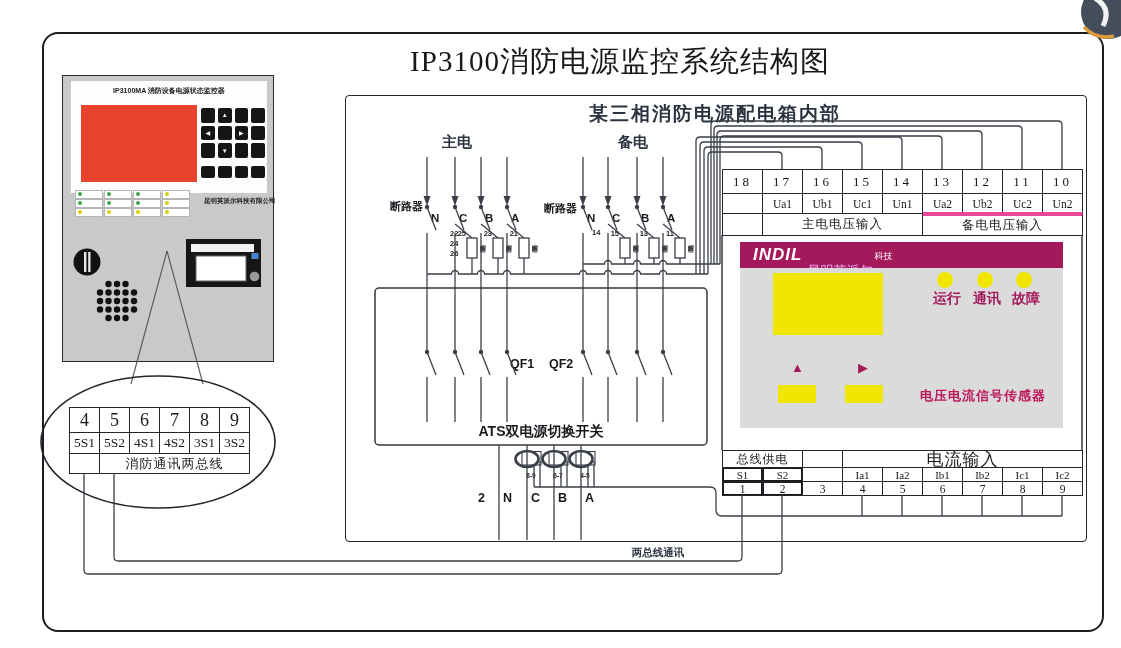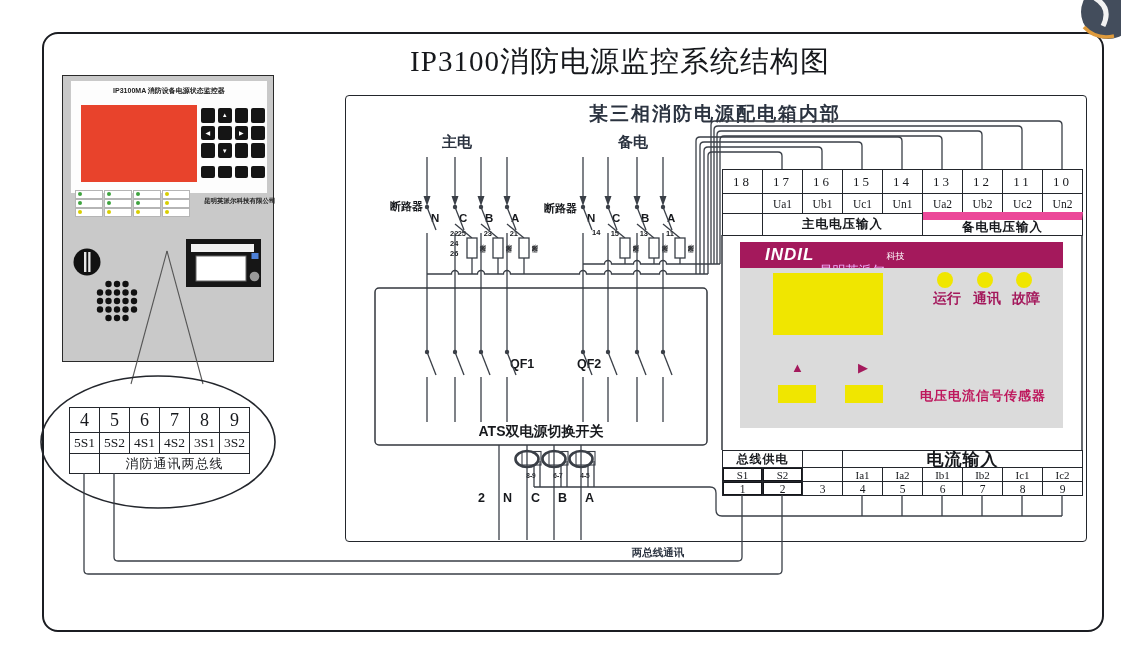--- a/index.html
+++ b/index.html
@@ -30,26 +30,26 @@
   .chip i{position:absolute;left:1.5px;top:1.2px;width:4px;height:4px;border-radius:50%;}
   .company{left:141px;top:121px;font-size:6.5px;font-weight:bold;color:#222;}
   
   .tbl{position:absolute;display:grid;border-top:1.5px solid #23262c;border-left:1.5px solid #23262c;background:#fff;}
   .tbl .c{border-right:1.5px solid #23262c;border-bottom:1.5px solid #23262c;background:#fff;
           display:flex;align-items:center;justify-content:center;overflow:hidden;}
   .serif{font-family:"Liberation Serif",serif;}
   .num-lg{font-size:18px;}
   .num-md{font-size:13px;letter-spacing:3px;}
   .sig{font-size:11.5px;}
-  .cap{font-size:12.5px;font-weight:bold;letter-spacing:1px;}
-  .thick-top{border-top:8px solid #ec4899;margin-top:-2px;}
+  .cap{font-size:12.5px;font-weight:normal;letter-spacing:1px;}
+  .thick-top{border-top:4px solid #ec4899;margin-top:-2px;}
   .hv{box-shadow:inset 0 0 0 1px #15161a;}
   
   .sensor-head{position:absolute;left:740px;top:242px;width:323px;height:26px;background:#a4195c;
-               display:flex;align-items:center;padding-left:25px;box-sizing:border-box;}
+               display:flex;align-items:center;padding-left:13px;box-sizing:border-box;}
   .sensor-body{position:absolute;left:740px;top:268px;width:323px;height:160px;background:#dbdbdb;}
   .brand{color:#fff;font-size:17px;font-weight:bold;font-style:italic;letter-spacing:1px;}
   .brand-cn{color:#f0abfc;font-size:13px;margin-left:5px;margin-top:32px;}
   .brand-sfx{color:#fff;font-size:9px;margin-left:2px;margin-top:3px;}
   .mag{color:#be185d;}
   .yellow-box{position:absolute;background:#f0e600;}
   .led-label{position:absolute;top:22px;font-size:14px;font-weight:bold;color:#a4195c;transform:translateX(-50%);}
   .tri{position:absolute;font-size:13px;color:#a4195c;}
   .vert{writing-mode:vertical-rl;letter-spacing:1px;}
   svg{position:absolute;left:0;top:0;pointer-events:none;}
@@ -242,21 +242,21 @@
   <div class="t rgt" style="left:674px;top:229px;font-size:7.5px;font-weight:bold;">11</div>
 
   <div class="t vert" style="left:478px;top:239px;font-size:6.5px;">熔断器</div>
   <div class="t vert" style="left:504px;top:239px;font-size:6.5px;">熔断器</div>
   <div class="t vert" style="left:530px;top:239px;font-size:6.5px;">熔断器</div>
   <div class="t vert" style="left:631px;top:239px;font-size:6.5px;">熔断器</div>
   <div class="t vert" style="left:660px;top:239px;font-size:6.5px;">熔断器</div>
   <div class="t vert" style="left:686px;top:239px;font-size:6.5px;">熔断器</div>
 
   <div class="t" style="left:510px;top:357px;font-size:12.5px;font-weight:bold;">QF1</div>
-  <div class="t" style="left:549px;top:357px;font-size:12.5px;font-weight:bold;margin-left:28px;">QF2</div>
+  <div class="t" style="left:549px;top:357px;font-size:12.5px;font-weight:bold;">QF2</div>
   <div class="t ctr" style="left:541px;top:423px;font-size:14px;font-weight:bold;">ATS双电源切换开关</div>
 
   <div class="t" style="left:478px;top:491px;font-size:12.5px;font-weight:bold;">2</div>
   <div class="t" style="left:503px;top:491px;font-size:12.5px;font-weight:bold;">N</div>
   <div class="t" style="left:531px;top:491px;font-size:12.5px;font-weight:bold;">C</div>
   <div class="t" style="left:558px;top:491px;font-size:12.5px;font-weight:bold;">B</div>
   <div class="t" style="left:585px;top:491px;font-size:12.5px;font-weight:bold;">A</div>
 
   <div class="t ctr" style="left:531px;top:472px;font-size:6.5px;font-weight:bold;">8-9</div>
   <div class="t ctr" style="left:558px;top:472px;font-size:6.5px;font-weight:bold;">6-7</div>

